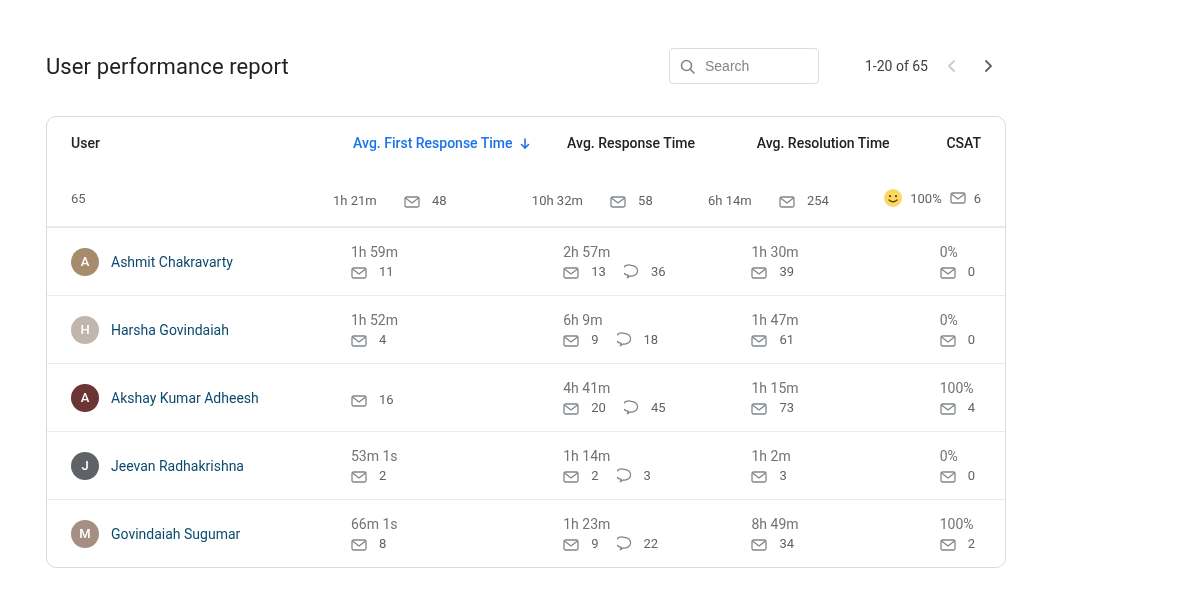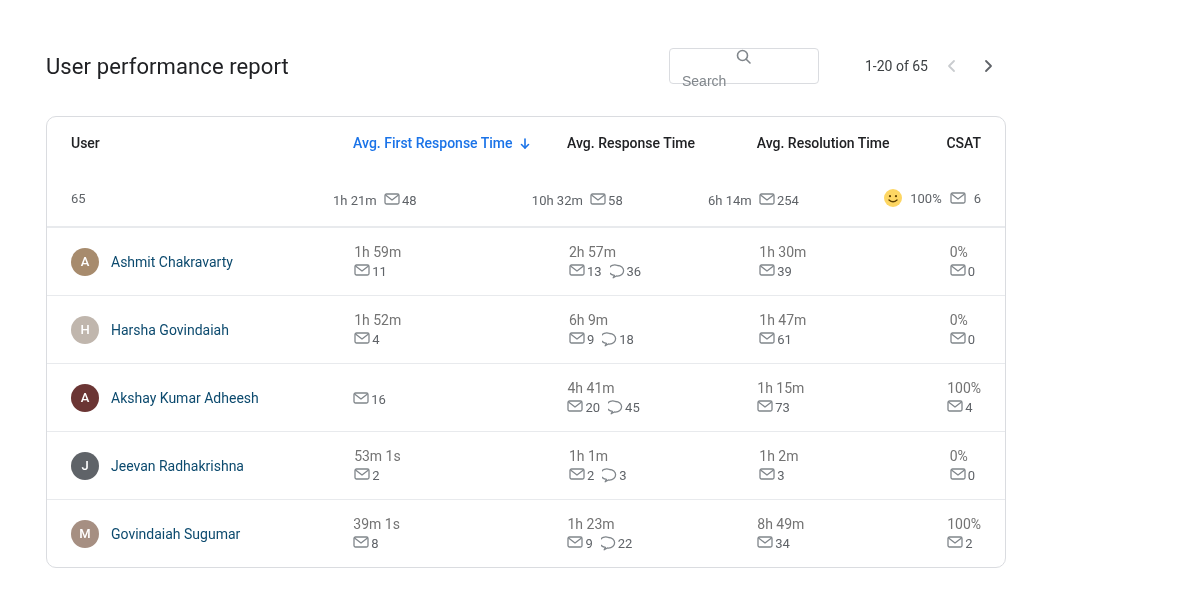--- a/index.html
+++ b/index.html
@@ -30,21 +30,20 @@
   }
   .search-box {
     display: flex;
     align-items: center;
     border: 1px solid #dadce0;
     border-radius: 4px;
     height: 36px;
     width: 150px;
     padding: 0 10px;
     gap: 8px;
-    flex-direction: column;
   }
   .search-box svg { flex-shrink: 0; }
   .search-input {
     border: none;
     outline: none;
     font-size: 14px;
     color: #5f6368;
     width: 100%;
     background: transparent;
   }
@@ -74,21 +73,21 @@
   .card {
     border: 1px solid #dadce0;
     border-radius: 10px;
     overflow: hidden;
   }
   .row {
     display: flex;
     padding: 16px 24px;
     border-top: 1px solid #e8eaed;
   }
-  .row.head { border-top: none; padding-top: 18px; padding-bottom: 18px; }
+  .row.head { border-top: none; padding-top: 18px; padding-bottom: 18px; justify-content: flex-end; }
   .row.summary { border-top: none; padding-top: 0; padding-bottom: 18px; }
   .head-block .row.summary { padding-top: 0; margin-top: 20px; }
   .head-block { border-bottom: 1px solid #e8eaed; }
   .col-user { width: 290px; display: flex; align-items: center; }
   .col-frt  { width: 220px; }
   .col-rt   { width: 195px; }
   .col-res  { width: 195px; }
   .col-csat { flex: 1; }
   .th {
     font-size: 14px;
@@ -99,22 +98,22 @@
     color: #1a73e8;
     display: inline-flex;
     align-items: center;
     gap: 6px;
     cursor: pointer;
   }
   .sub {
     font-size: 13px;
     color: #5f6368;
     display: flex;
-    align-items: flex-start;
-    gap: 2px;
+    align-items: flex-end;
+    gap: 12px;
     margin-top: 4px;
   }
   .sub .env + span, .sub .chat + span { margin-right: 6px; }
   .summary .col-user { font-size: 13px; color: #5f6368; }
   .body-row { align-items: center; }
   .body-row .cell-main {
     font-size: 14px;
     color: #737373;
   }
   .body-row .col-user { gap: 12px; }
@@ -402,21 +401,21 @@
     <div class="col-frt">
       <div class="cell-main">53m 1s</div>
       <div class="sub">
         <svg class="icon env" viewBox="0 0 16 12">
                 <use href="#i-env"></use>
               </svg>
         <span>2</span>
       </div>
     </div>
     <div class="col-rt">
-      <div class="cell-main">1h 1m</div>
+      <div class="cell-main">1h 14m</div>
       <div class="sub">
         <svg class="icon env" viewBox="0 0 16 12">
                 <use href="#i-env"></use>
               </svg>
         <span>2</span>
         <svg class="icon chat" viewBox="0 0 15 15">
                 <use href="#i-chat"></use>
               </svg>
         <span>3</span>
       </div>
@@ -439,21 +438,21 @@
         <span>0</span>
       </div>
     </div>
   </div>
         <div class="row body-row">
     <div class="col-user">
       <div class="avatar" style="background:#a68f82">M</div>
       <span class="user-name">Govindaiah Sugumar</span>
     </div>
     <div class="col-frt">
-      <div class="cell-main">39m 1s</div>
+      <div class="cell-main">66m 1s</div>
       <div class="sub">
         <svg class="icon env" viewBox="0 0 16 12">
                 <use href="#i-env"></use>
               </svg>
         <span>8</span>
       </div>
     </div>
     <div class="col-rt">
       <div class="cell-main">1h 23m</div>
       <div class="sub">

